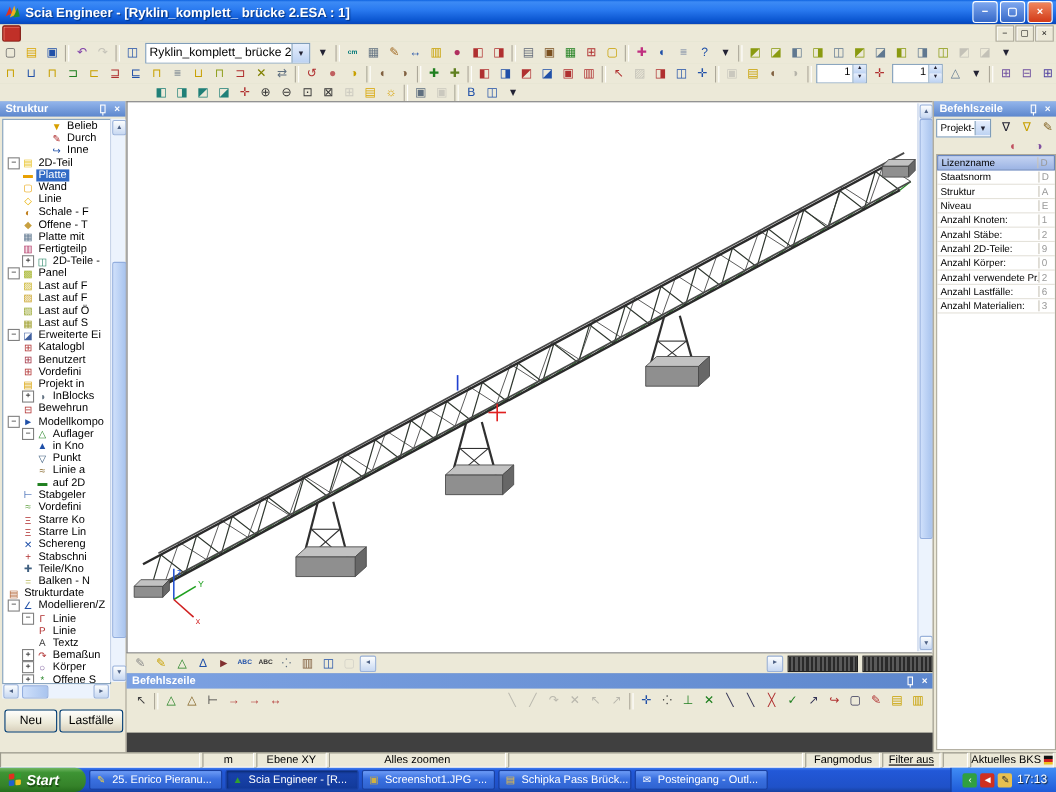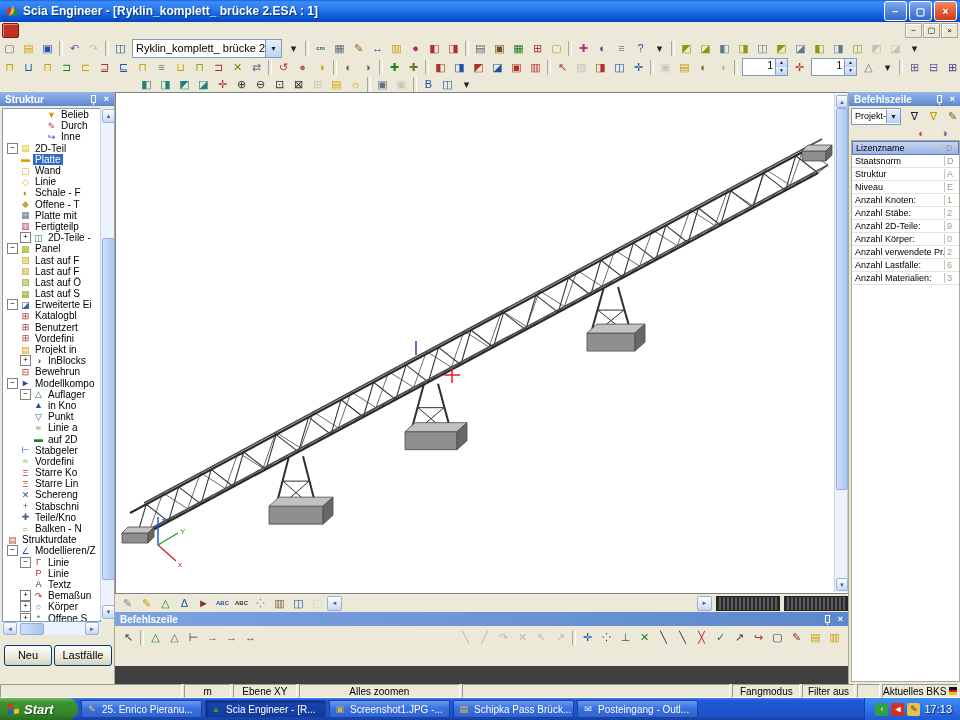--- a/index.html
+++ b/index.html
@@ -791,21 +791,21 @@
       </div>
       <div class="cell" style="width: 166px;">
         <span>Alles zoomen</span>
       </div>
       <div class="cell" style="width: 277px;">
         <span></span>
       </div>
       <div class="cell" style="width: 70px;">
         <span>Fangmodus</span>
       </div>
-      <div class="cell" style="width: 54px;">
+      <div class="cell" style="width: 54px; text-decoration: underline;">
         <span>Filter aus</span>
       </div>
       <div class="cell" style="width: 24px;">
         <span></span>
       </div>
       <div class="cell" style="width: 76px;">
         <span>Aktuelles BKS</span>
         <span class="flag-de"></span>
       </div>
     </div>

